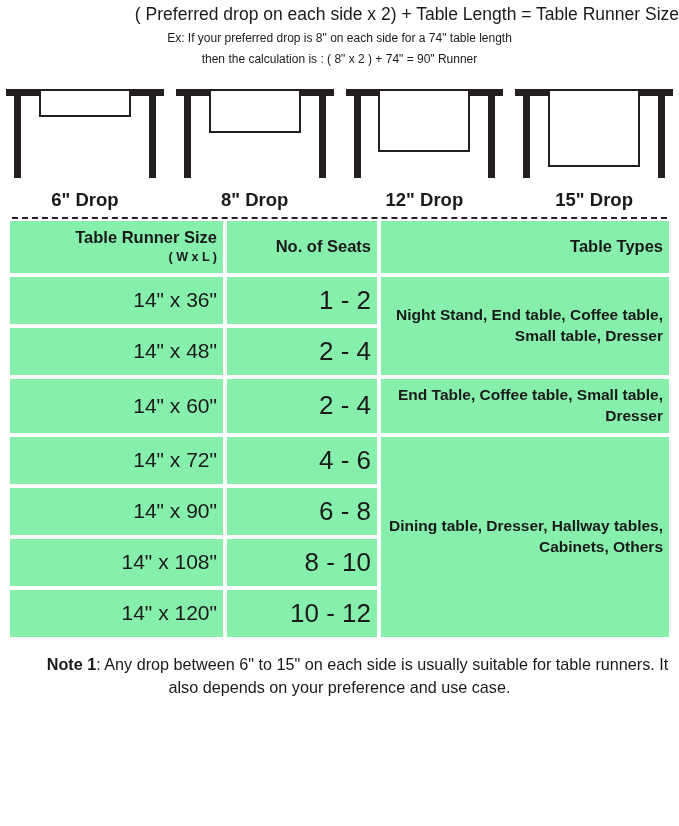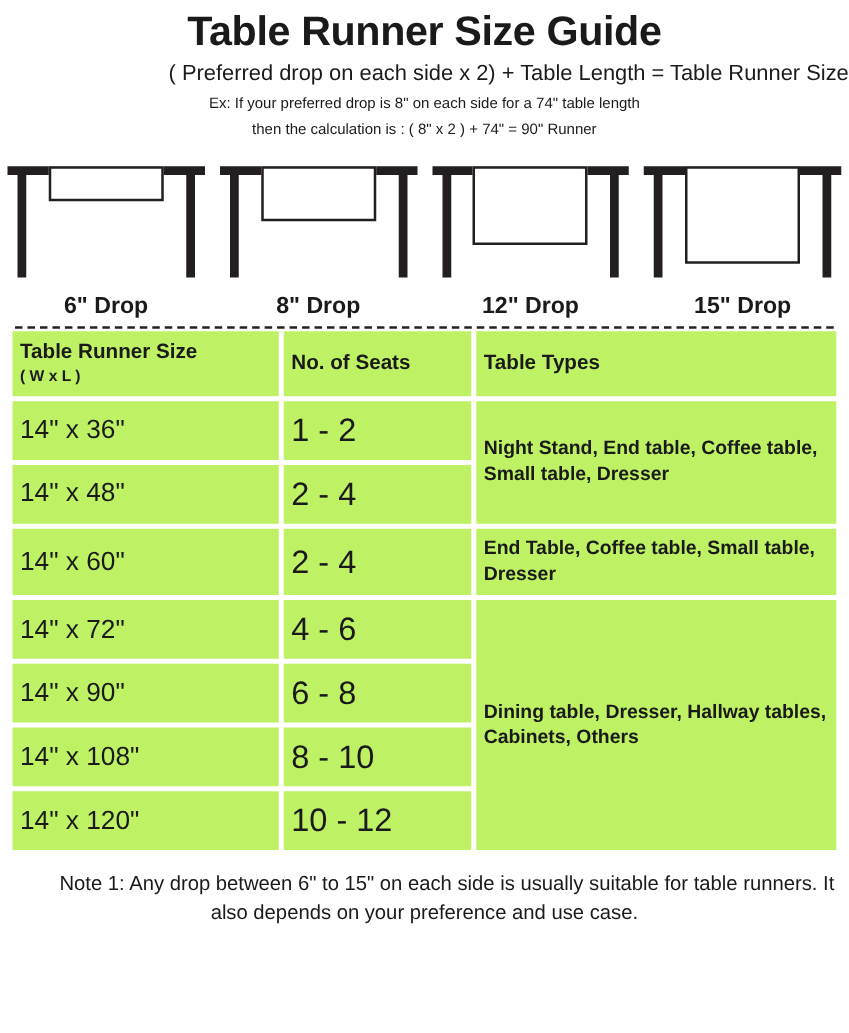--- a/index.html
+++ b/index.html
@@ -106,22 +106,22 @@
 
   
   table.sizes {
     border-collapse: separate;
     border-spacing: 4px;
     width: 655px;
     margin: 6px auto 0 auto;
     table-layout: fixed;
   }
   table.sizes td, table.sizes th {
-    background: #bef264;
-    text-align: left;
+    background: #86efac;
+    text-align: right;
     vertical-align: middle;
     padding: 6px 6px;
   }
   .col-size { width: 213px; }
   .col-seats { width: 150px; }
   .col-types { width: 288px; }
 
   th.hd {
     font-size: 16.5px;
     font-weight: bold;
@@ -150,29 +150,28 @@
     padding: 8px 14px;
   }
 
   
   .notes {
     margin: 12px 10px 0 10px;
     text-align: center;
     font-size: 16.2px;
     line-height: 1.42;
   }
-  .notes .lbl { font-weight: normal; padding-left: 36px; }
+  .notes .lbl { font-weight: bold; padding-left: 36px; }
   .notes p { margin: 0 0 2px 0; }
 </style>
 </head>
 <body>
 
 <div class="page">
 
-  <h1 class="title">Table Runner Size Guide</h1>
 
   <div class="formula">( Preferred drop on each side x 2) + Table Length = Table Runner Size</div>
 
   <div class="example">Ex: If your preferred drop is 8" on each side for a 74" table length</div>
   <div class="example">then the calculation is : ( 8" x 2 ) + 74" = 90" Runner</div>
 
   <div class="diagram-wrap">
     <div class="diagram">
 
       <div class="table-cell">

